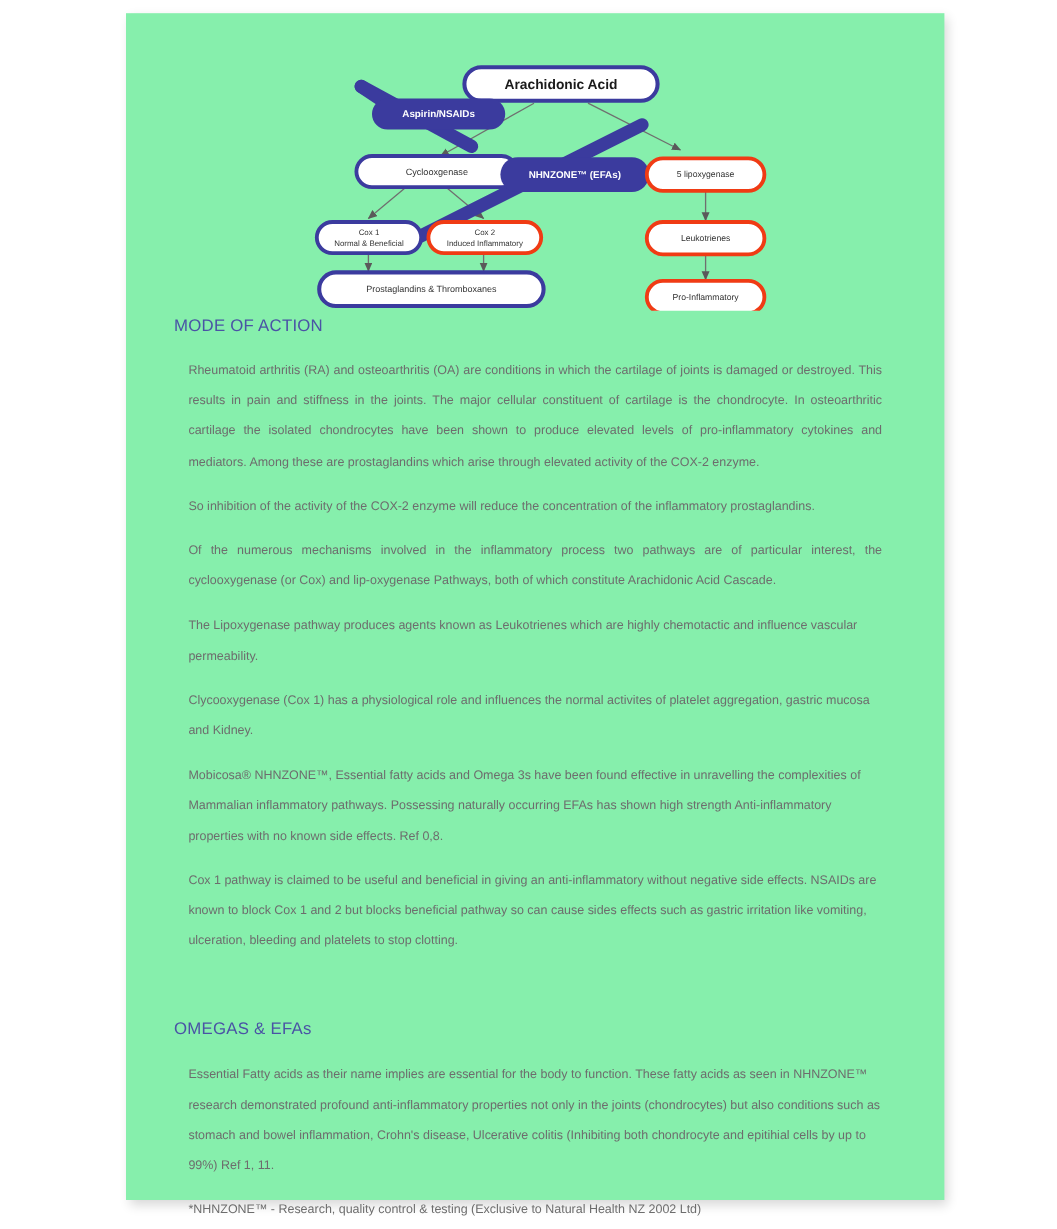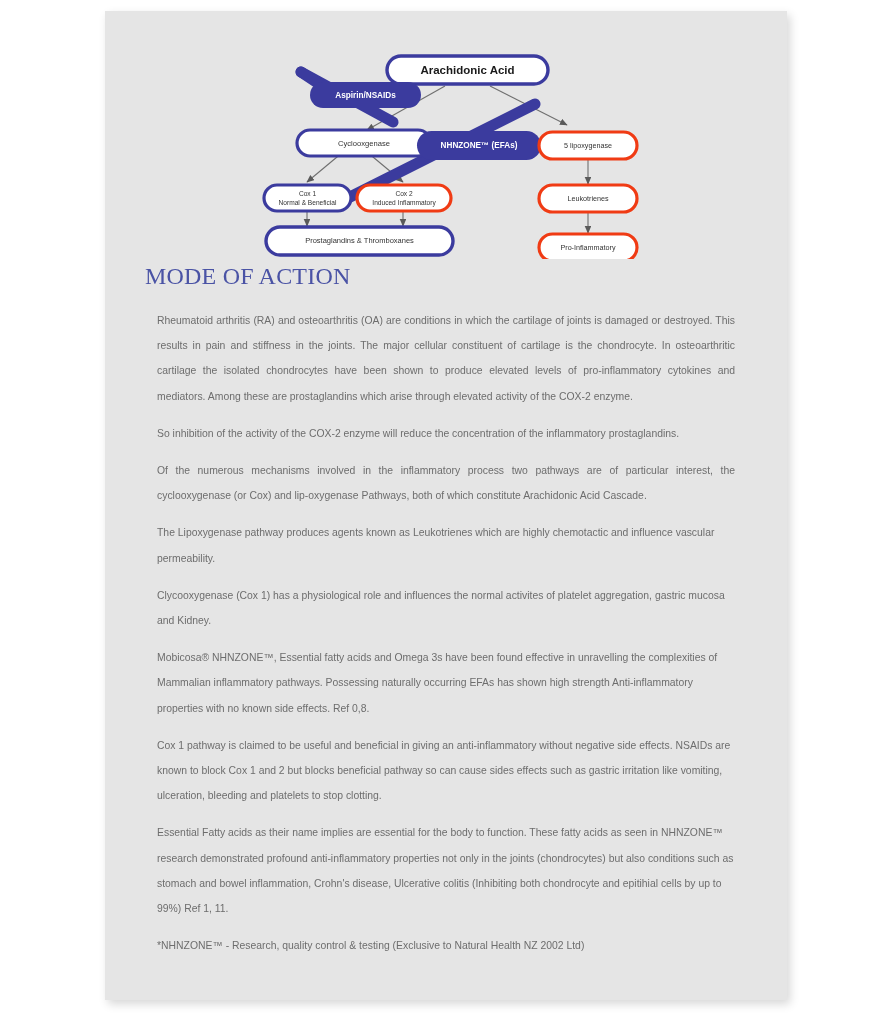--- a/index.html
+++ b/index.html
@@ -11,21 +11,21 @@
     overflow: hidden;
     font-family: "Liberation Sans", sans-serif;
   }
 
   #page {
     position: absolute;
     left: 105px;
     top: 11px;
     width: 682px;
     height: 989px;
-    background: #e5e5e5;
+    background: #86efac;
     box-shadow: 3px 4px 9px rgba(0,0,0,0.16);
   }
 
   
   #diagram {
     position: absolute;
     left: 0px;
     top: 23px;
     width: 682px;
     height: 225px;
@@ -53,25 +53,25 @@
   
   #content {
     position: absolute;
     left: 40px;
     top: 252px;
     width: 602px;
   }
 
   h2.section-heading {
     color: #4a53a5;
-    font-size: 24px;
+    font-size: 14px;
     font-weight: normal;
     letter-spacing: 0.2px;
     margin: 0 0 18px 0;
-    font-family: Liberation Serif, serif;
+    font-family: Liberation Sans, sans-serif;
   }
   h2.section-heading.second { margin-top: 52px; }
 
   p.body {
     color: #6d6d6d;
     font-size: 10.4px;
     line-height: 25.2px;
     margin: 12px;
     text-align: justify;
     font-family: "Liberation Sans", sans-serif;
@@ -172,18 +172,19 @@
     <h2 class="section-heading">MODE OF ACTION</h2>
 
     <p class="body">Rheumatoid arthritis (RA) and osteoarthritis (OA) are conditions in which the cartilage of joints is damaged or destroyed.  This results in pain and stiffness in the joints.  The major cellular constituent of cartilage is the chondrocyte.  In osteoarthritic cartilage the isolated chondrocytes have been shown to produce elevated levels of pro-inflammatory cytokines and mediators. Among these are prostaglandins which arise through elevated activity of the COX-2 enzyme.</p>
     <p class="body nojust">So inhibition of the activity of the COX-2 enzyme will reduce the concentration of the inflammatory prostaglandins.</p>
     <p class="body">Of the numerous mechanisms involved in the inflammatory process two pathways are of particular interest, the cyclooxygenase (or Cox) and lip-oxygenase Pathways, both of which constitute Arachidonic Acid Cascade.</p>
     <p class="body nojust">The Lipoxygenase pathway produces agents known as Leukotrienes which are highly chemotactic and influence vascular permeability.</p>
     <p class="body nojust">Clycooxygenase (Cox 1) has a physiological role and influences the normal activites of platelet aggregation, gastric mucosa and Kidney.</p>
     <p class="body nojust">Mobicosa® NHNZONE™, Essential fatty acids and Omega 3s have been found effective in unravelling the complexities of Mammalian inflammatory pathways. Possessing naturally occurring  EFAs has shown high strength Anti-inflammatory properties with no known side effects. Ref 0,8.</p>
     <p class="body nojust">Cox 1 pathway is claimed to be useful and beneficial in giving an anti-inflammatory without negative side effects.  NSAIDs are known to block Cox 1 and 2 but blocks beneficial pathway so can cause sides effects such as gastric irritation like vomiting, ulceration, bleeding and platelets to stop clotting.</p>
 
+    <h2 class="section-heading second">OMEGAS &amp; EFAs</h2>
 
     <p class="body nojust">Essential Fatty acids as their name implies are essential for the body to function. These fatty acids as seen in NHNZONE™ research demonstrated profound anti-inflammatory properties not only in the  joints (chondrocytes) but also conditions such as stomach and bowel inflammation, Crohn's disease, Ulcerative colitis (Inhibiting both chondrocyte and epitihial cells by up to 99%) Ref 1, 11.</p>
     <p class="body nojust gap">*NHNZONE™ - Research, quality control &amp; testing (Exclusive to Natural Health NZ 2002 Ltd)</p>
   </div>
 
 </div>
 
 </body></html>

